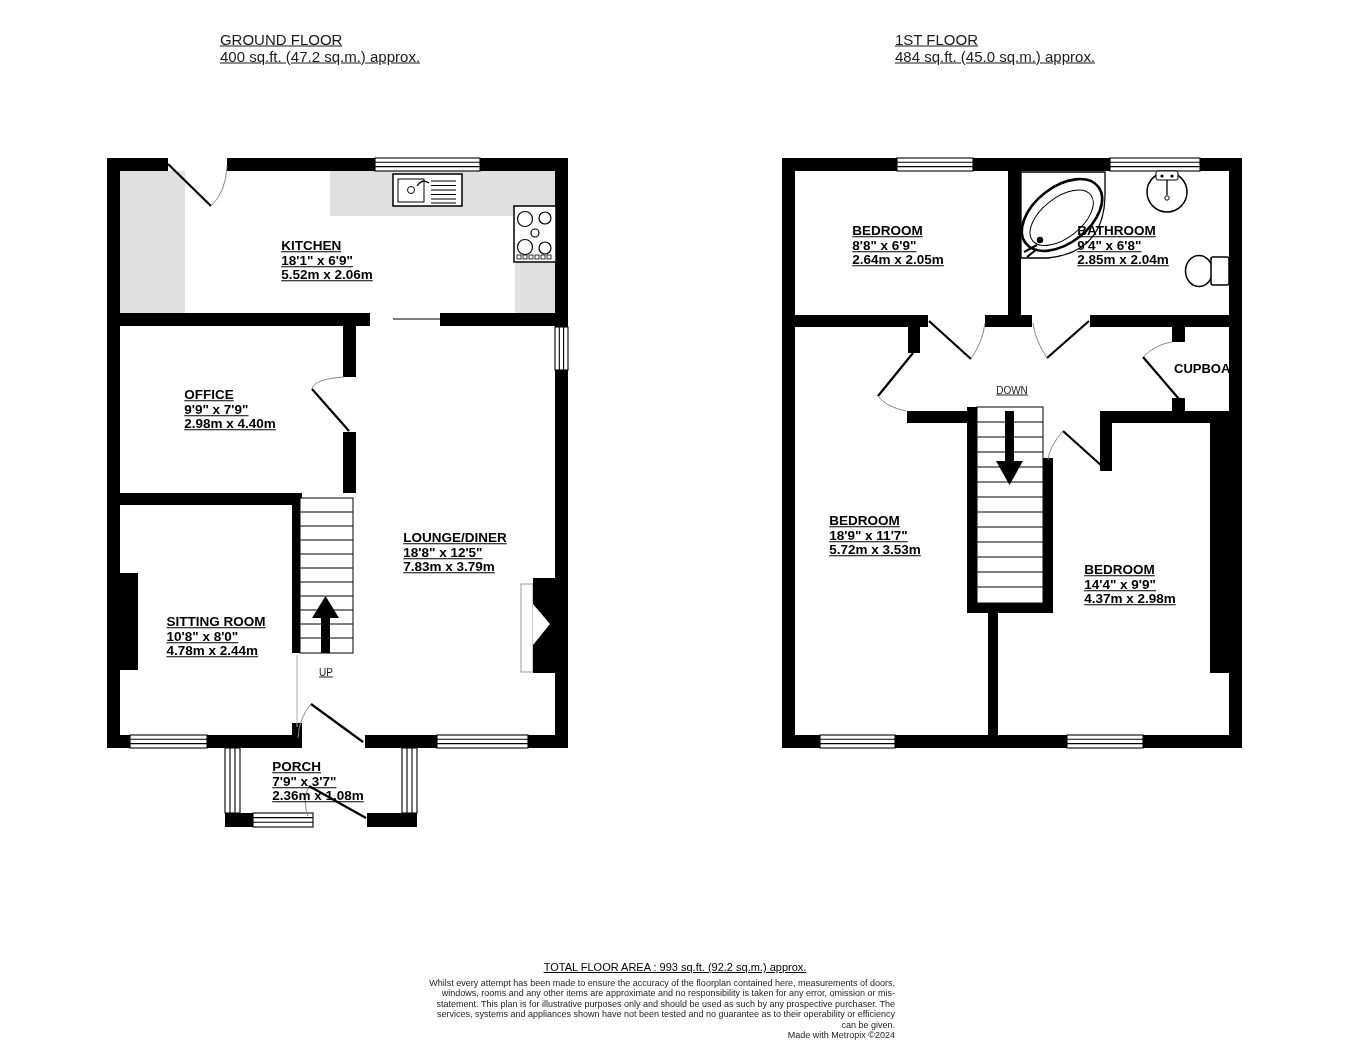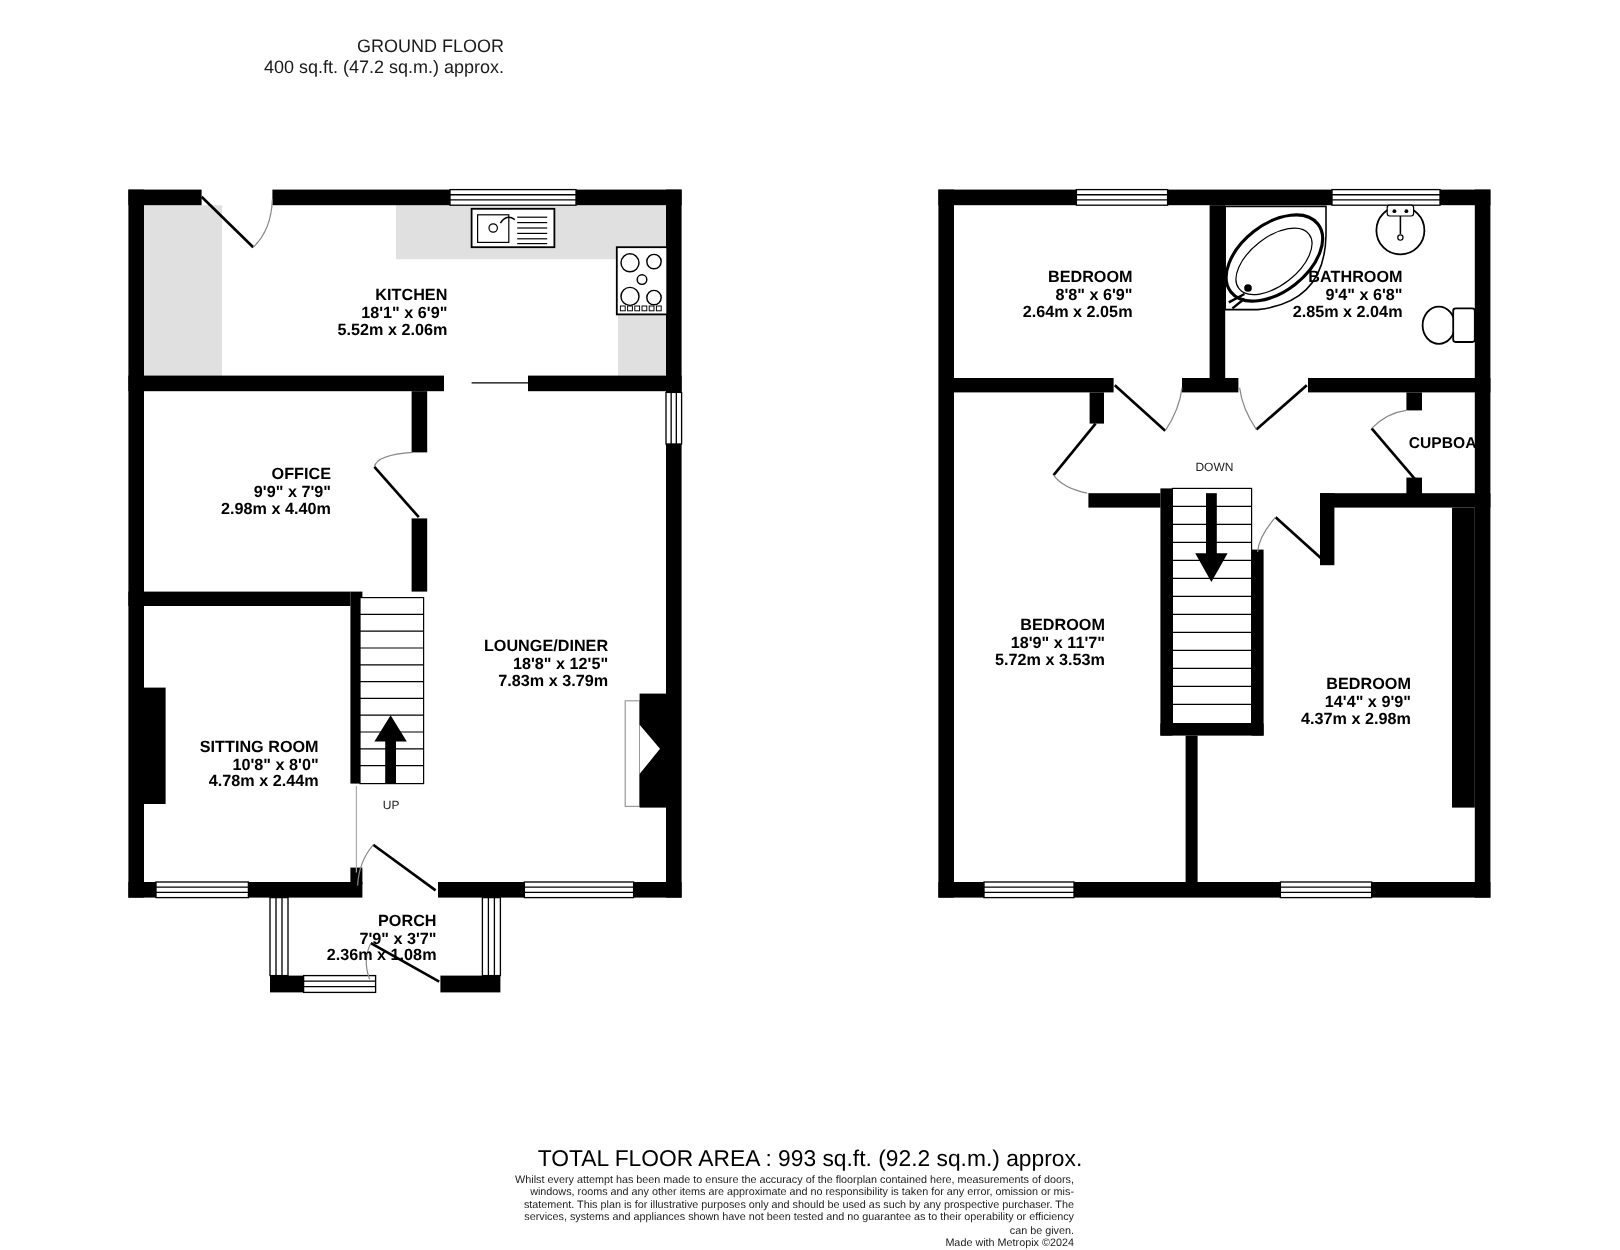--- a/index.html
+++ b/index.html
@@ -1,25 +1,25 @@
 <!DOCTYPE html>
 <html><head>
 <meta charset="utf-8">
 <style>
   html,body{margin:0;padding:0;background:#fff;}
   #page{position:relative;width:1350px;height:1042px;background:#fff;overflow:hidden;
         font-family:"Liberation Sans",sans-serif;color:#000;}
   #plan-svg{position:absolute;left:0;top:0;}
-  .lbl{position:absolute;transform:translate(-50%,-50%);text-align:right;white-space:nowrap;}
+  .lbl{position:absolute;transform:translate(-50%,-50%);text-align:left;white-space:nowrap;text-decoration:underline;}
   .room-lbl{font-size:13.5px;font-weight:bold;line-height:14.5px;}
   .floor-title{font-size:15px;line-height:16.5px;color:#1a1a1a;}
   .stair-lbl{font-size:10px;color:#222;}
   .cup-lbl{position:absolute;left:1174px;top:361px;width:57px;height:15px;overflow:hidden;
            font-size:13px;font-weight:bold;white-space:nowrap;}
-  .footer-total{font-size:19px;}
+  .footer-total{font-size:11px;}
   .footer-disc{position:absolute;left:658px;top:978px;transform:translateX(-50%);width:474px;
                font-size:9px;line-height:10.4px;text-align:right;color:#222;}
   .footer-credit{font-size:9px;color:#222;}
 </style>
 </head>
 <body>
 
 <div id="page">
 
 <svg id="plan-svg" width="1350" height="1042" viewBox="0 0 1350 1042">
@@ -291,20 +291,24 @@
         <path d="M1143,357 Q1156,344 1172,342" stroke="#888" stroke-width="1"></path>
       </g>
     </g>
   </g>
 </svg>
 
 <div class="lbl floor-title" style="left:320px;top:48px;">
   <div>GROUND FLOOR</div>
   <div>400 sq.ft. (47.2 sq.m.) approx.</div>
 </div>
+<div class="lbl floor-title" style="left:995px;top:48px;">
+  <div>1ST FLOOR</div>
+  <div>484 sq.ft. (45.0 sq.m.) approx.</div>
+</div>
 
 <div class="lbl room-lbl" style="left:327px;top:261px;">
   <div>KITCHEN</div>
   <div>18'1"  x 6'9"</div>
   <div>5.52m  x 2.06m</div>
 </div>
 <div class="lbl room-lbl" style="left:230px;top:410px;">
   <div>OFFICE</div>
   <div>9'9"  x 7'9"</div>
   <div>2.98m  x 4.40m</div>

